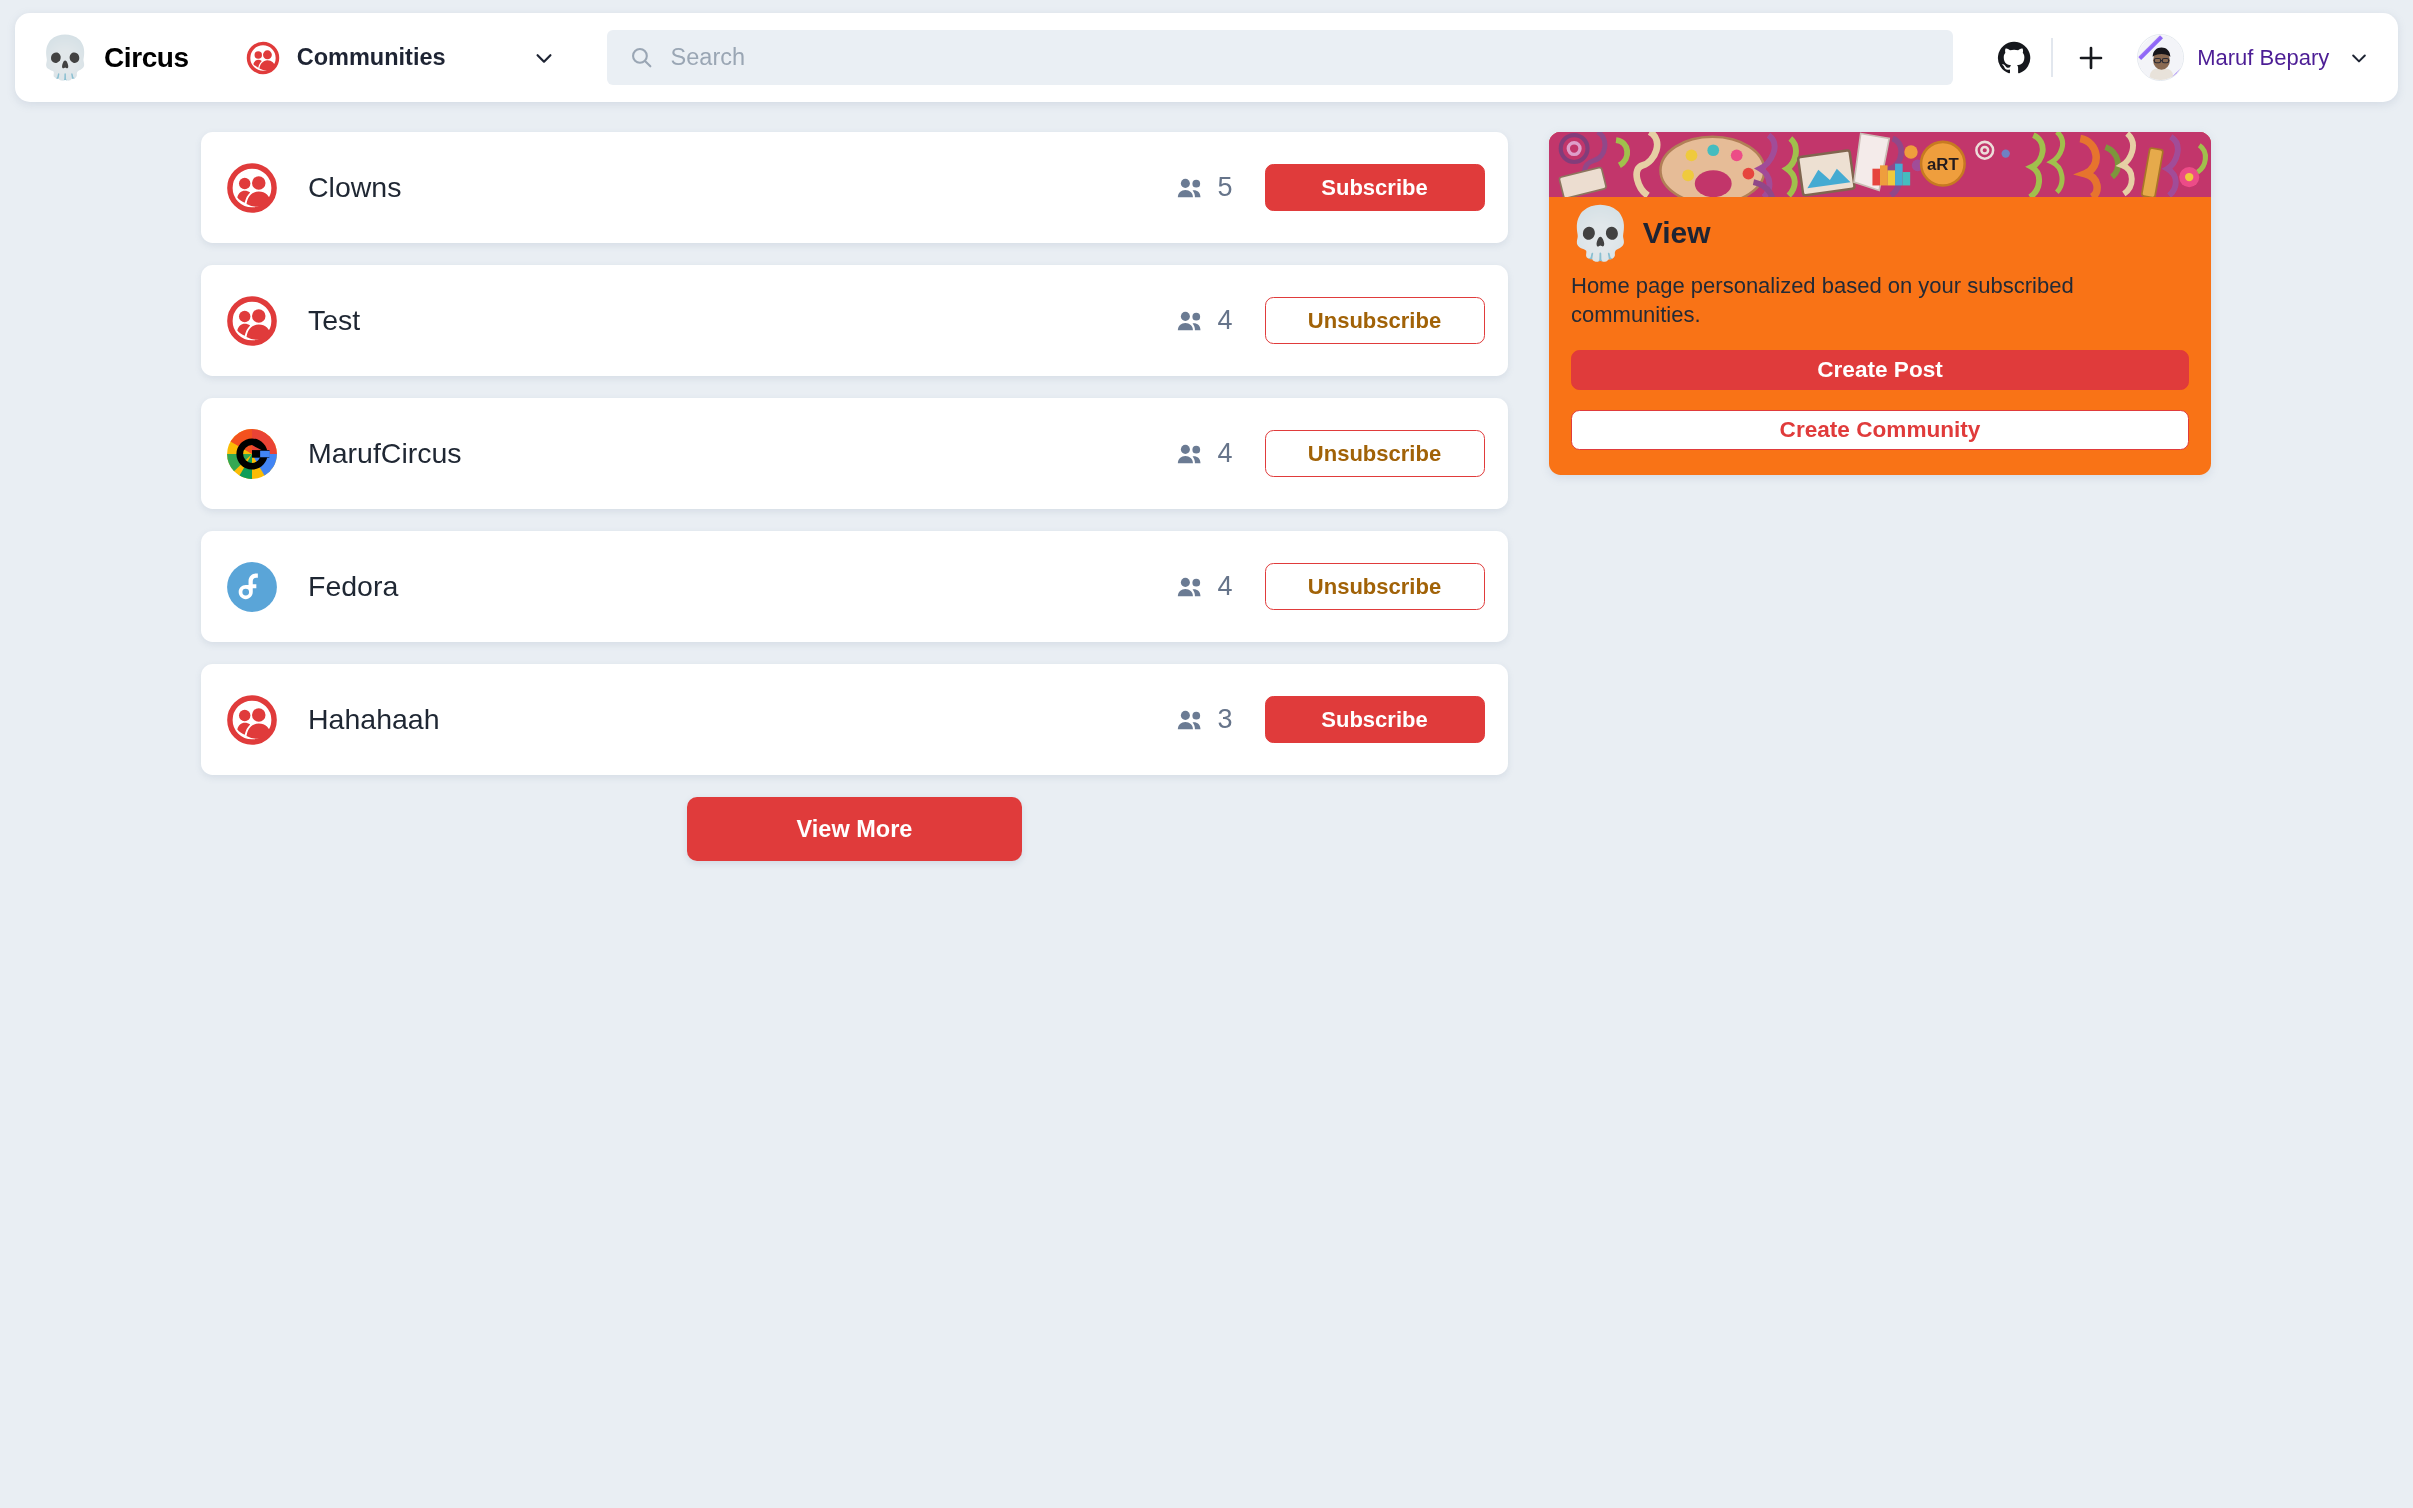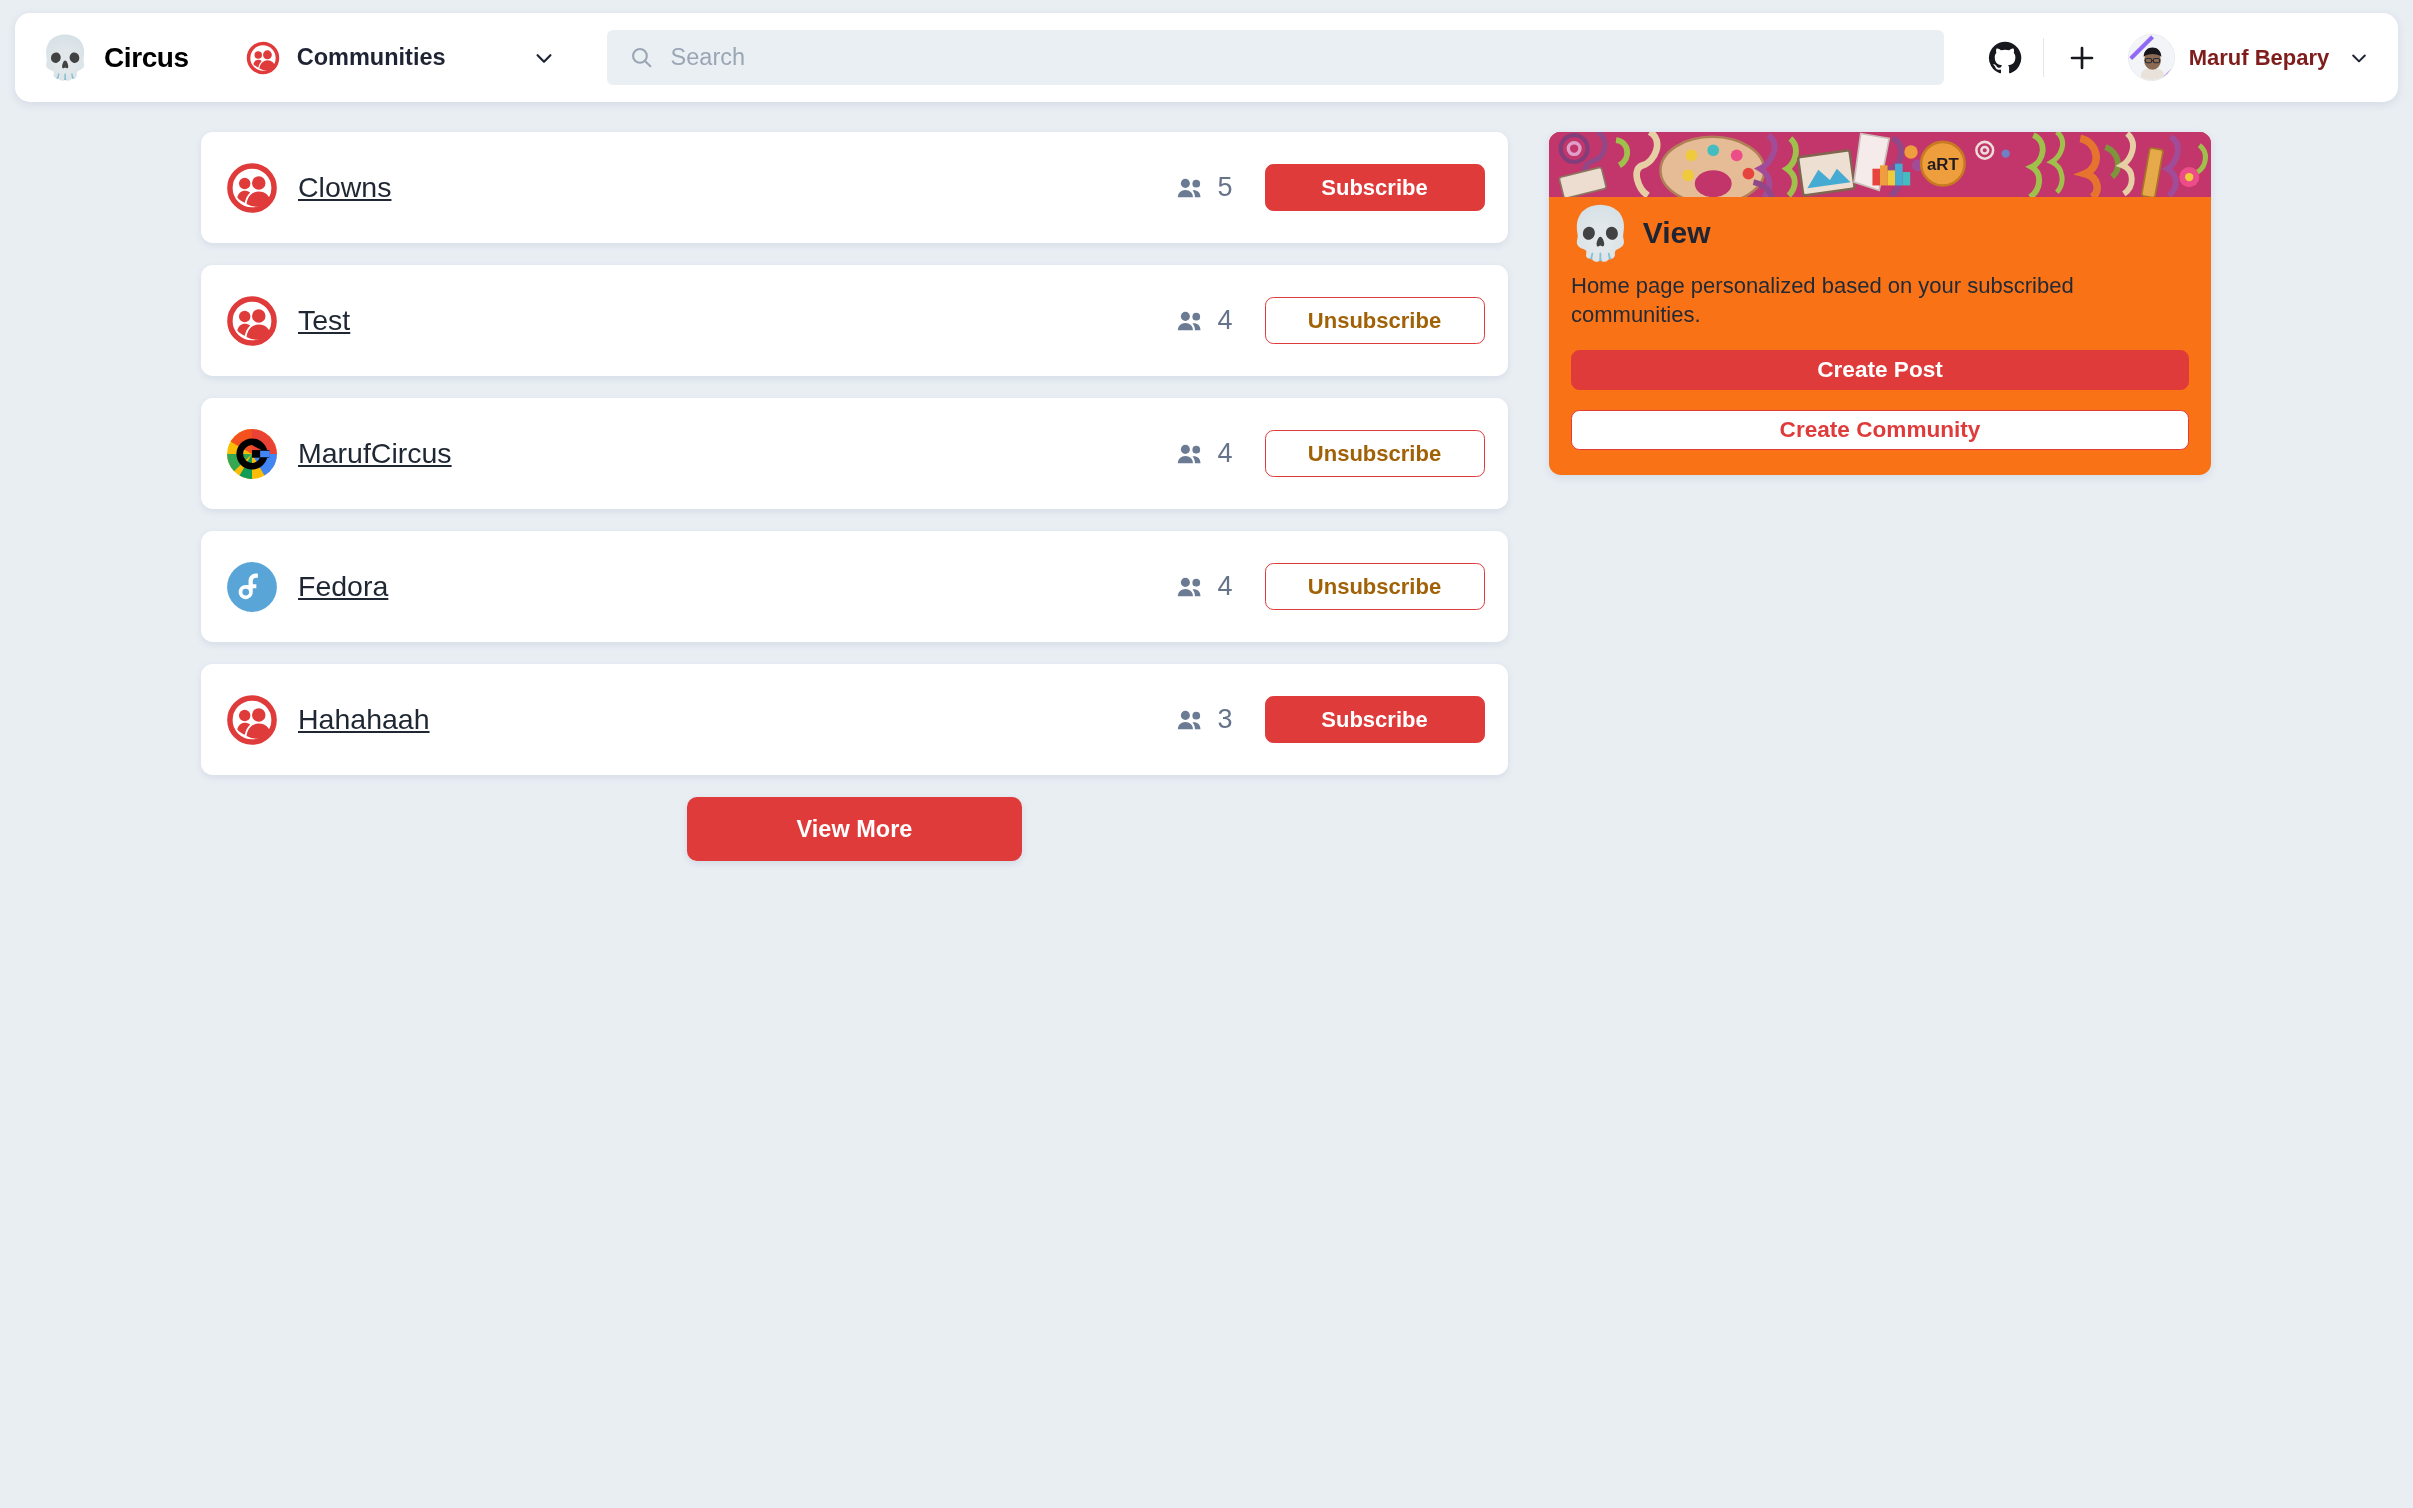--- a/index.html
+++ b/index.html
@@ -131,22 +131,22 @@
   .avatar {
     width: 47px; height: 47px;
     border-radius: 50%;
     overflow: hidden;
     flex: 0 0 auto;
     border: 0.8px solid #e3e8ee;
   }
   .avatar svg { display:block; }
   .user-name {
     font-size: 22px;
-    font-weight: 700;
-    color: #7f1d1d;
+    font-weight: 400;
+    color: #4c1d95;
     white-space: nowrap;
   }
   .user-chev { width: 20px; height: 20px; margin-left: 6.7px; }
 
   
   .page {
     position: absolute;
     top: 117px;
     left: 0;
     width: 2413px;
@@ -175,26 +175,25 @@
     width: 52px; height: 52px;
     flex: 0 0 auto;
     display: flex; align-items: center; justify-content: center;
     border-radius: 50%;
     overflow: hidden;
   }
   .c-avatar svg { display:block; }
   .c-name {
     font-size: 28.5px;
     color: #1f2733;
-    margin-left: 20px;
+    margin-left: 30px;
     flex: 1 1 auto;
     white-space: nowrap;
     overflow: hidden;
     text-overflow: ellipsis;
-    text-decoration: underline;
   }
   .c-members {
     display: flex;
     align-items: center;
     gap: 11.7px;
     margin-right: 32px;
     flex: 0 0 auto;
   }
   .members-icon { width: 28.5px; height: 22px; }
   .members-count {

